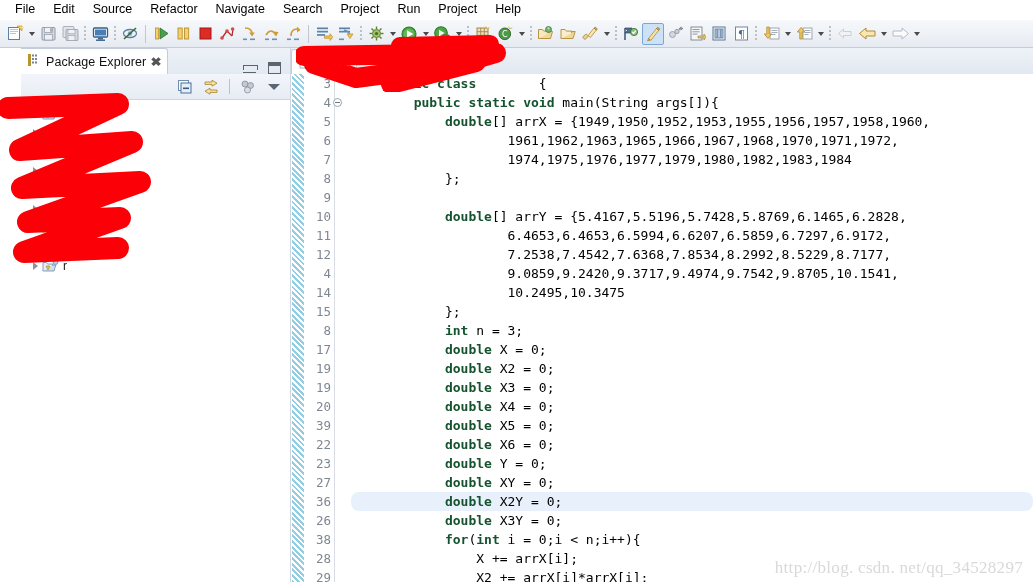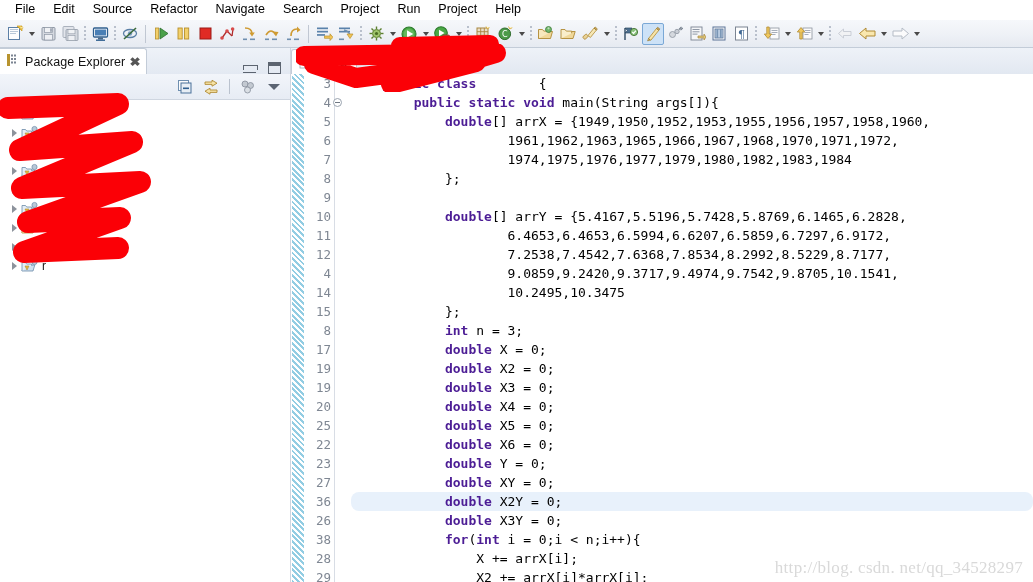--- a/index.html
+++ b/index.html
@@ -80,20 +80,21 @@
     top: 48px; left: 0; right: 0; bottom: 0;
     display: flex;
   }
 
   
   .explorer {
     width: 290px;
     background: #ffffff;
     display: flex; flex-direction: column;
     position: relative;
+    padding-left: 21px;
   }
   .view-tabrow {
     height: 26px;
     background: linear-gradient(to bottom,#eef2f8,#e3e9f2);
     display: flex; align-items: flex-end;
     position: relative;
   }
   .view-tab {
     height: 26px;
     display: flex; align-items: center;
@@ -267,21 +268,21 @@
     font-size: 13px;
     line-height: 19px;
     color: #000000;
     white-space: pre;
     padding-left: 5px;
     position: relative;
     overflow: hidden;
   }
   .cl { height: 19px; line-height: 19px; white-space: pre; }
   .cl.hl { background: #e8f1fb; box-shadow: 0 0 0 0 #e8f1fb; border-radius: 8px; }
-  .kw { color: #4c1d95; font-weight: bold; }
+  .kw { color: #14532d; font-weight: bold; }
   .pl { color: #000000; }
 
   
   .scribble { position: absolute; pointer-events: none; }
 
   
   .watermark {
     position: absolute;
     right: 10px;
     bottom: 4px;
@@ -829,21 +830,21 @@
             <div class="gut-line">11</div>
             <div class="gut-line">12</div>
             <div class="gut-line">4</div>
             <div class="gut-line">14</div>
             <div class="gut-line">15</div>
             <div class="gut-line">8</div>
             <div class="gut-line">17</div>
             <div class="gut-line">19</div>
             <div class="gut-line">19</div>
             <div class="gut-line">20</div>
-            <div class="gut-line">25</div>
+            <div class="gut-line">39</div>
             <div class="gut-line">22</div>
             <div class="gut-line">23</div>
             <div class="gut-line">27</div>
             <div class="gut-line">36</div>
             <div class="gut-line">26</div>
             <div class="gut-line">38</div>
             <div class="gut-line">28</div>
             <div class="gut-line">29</div>
           </div>
         <div class="fold-gap"></div>

